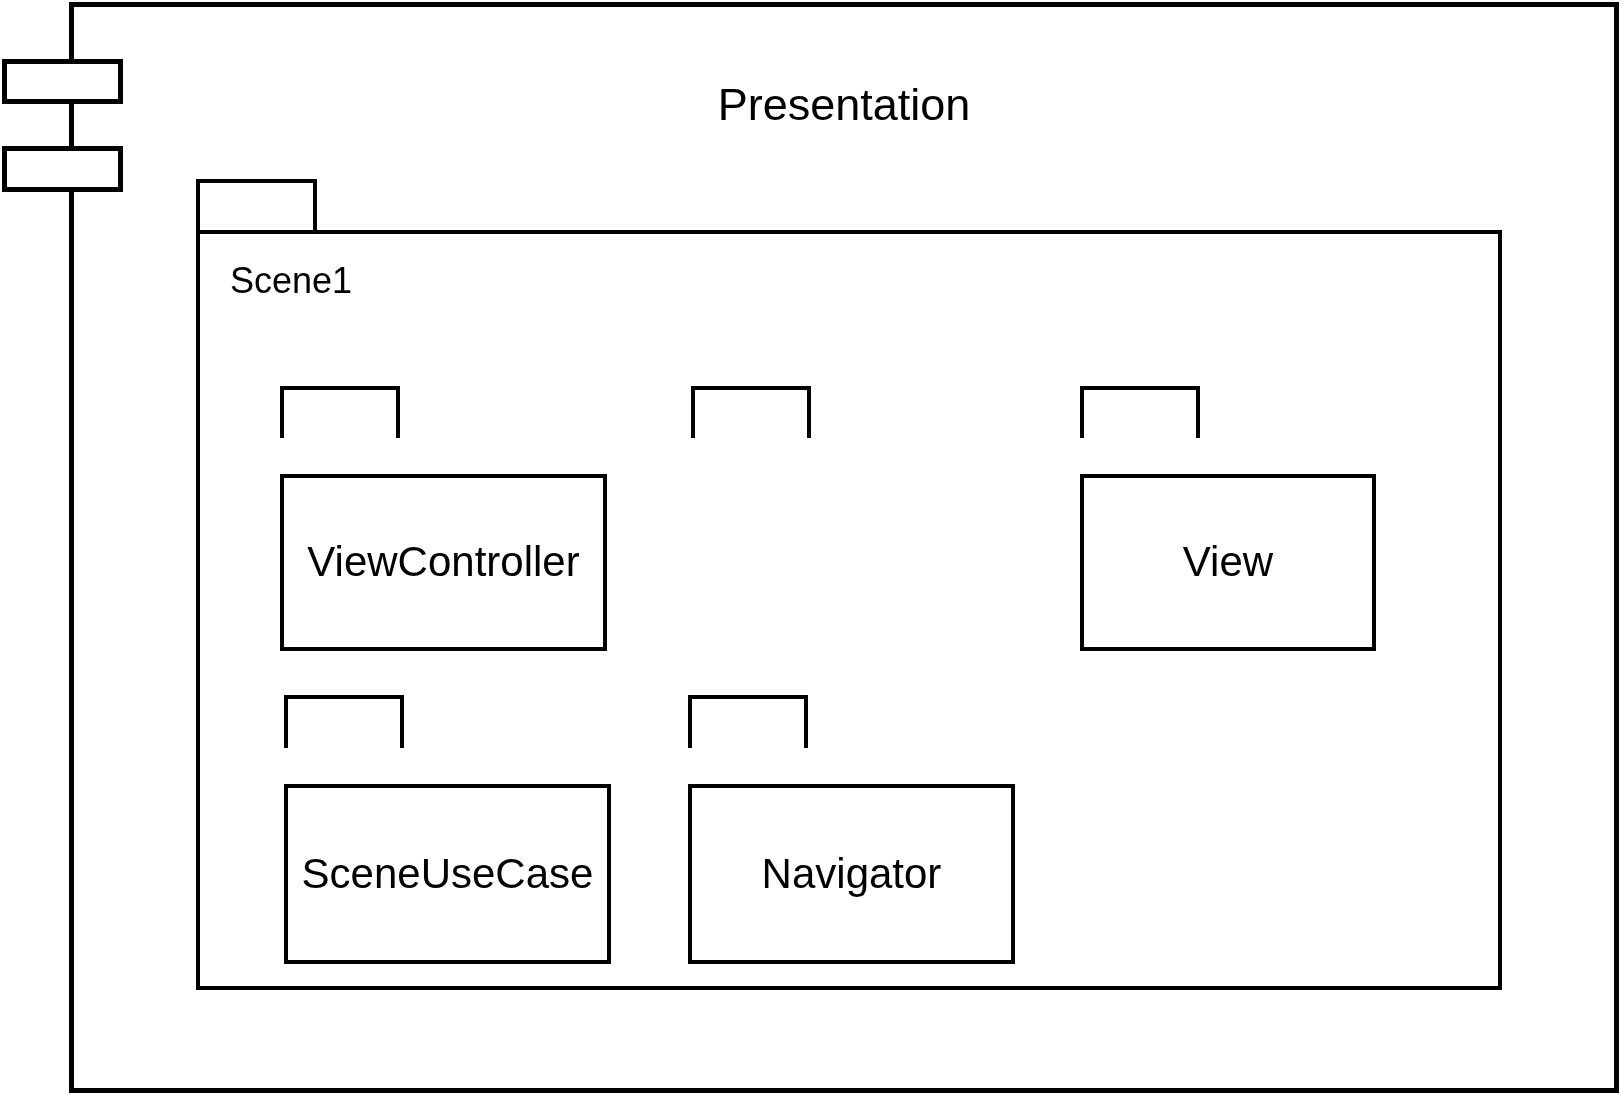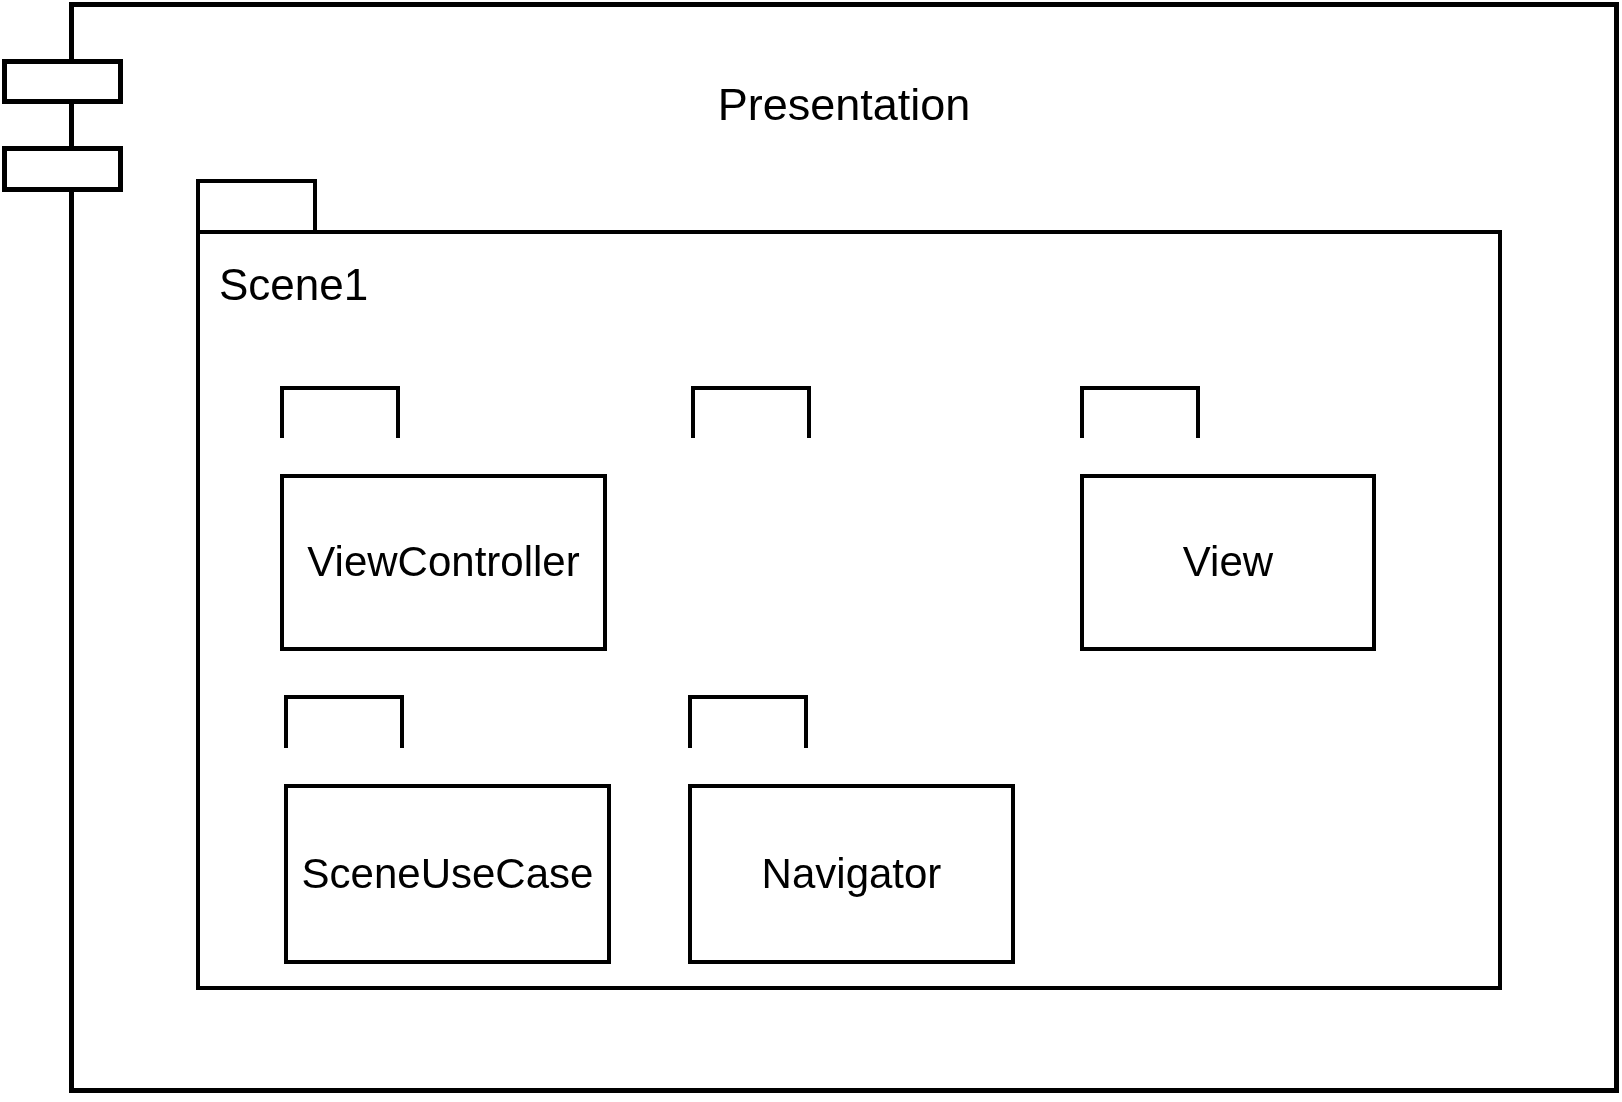--- a/index.html
+++ b/index.html
@@ -75,23 +75,23 @@
     justify-content: center;
     margin-top: 36px;
   }
   .pkg-label { font-size: 42px; line-height: 1.1; white-space: nowrap; }
   
   #pkg-scene1 { left: 196px; top: 179px; width: 1306px; height: 811px; }
   #pkg-scene1 .tab  { width: 121px; height: 51px; }
   #pkg-scene1 .body { top: 51px; width: 1306px; height: 760px; }
   #pkg-scene1 .pkg-label {
     position: absolute;
-    left: 19px;
+    left: 30px;
     top: 27px;
-    font-size: 44px;
+    font-size: 36px;
   }
   
   #pkg-viewcontroller { left: 280px;  top: 386px; width: 327px; height: 229px; }
   #pkg-viewmodel      { left: 691px;  top: 386px; width: 324px; height: 229px; }
   #pkg-view           { left: 1080px; top: 386px; width: 325px; height: 229px; }
   #pkg-viewcontroller .tab, #pkg-viewmodel .tab, #pkg-view .tab { width: 120px; height: 52px; }
   #pkg-viewcontroller .body { top: 52px; width: 327px; height: 177px; }
   #pkg-viewmodel      .body { top: 52px; width: 324px; height: 177px; }
   #pkg-view           .body { top: 52px; width: 296px; height: 177px; }
   

